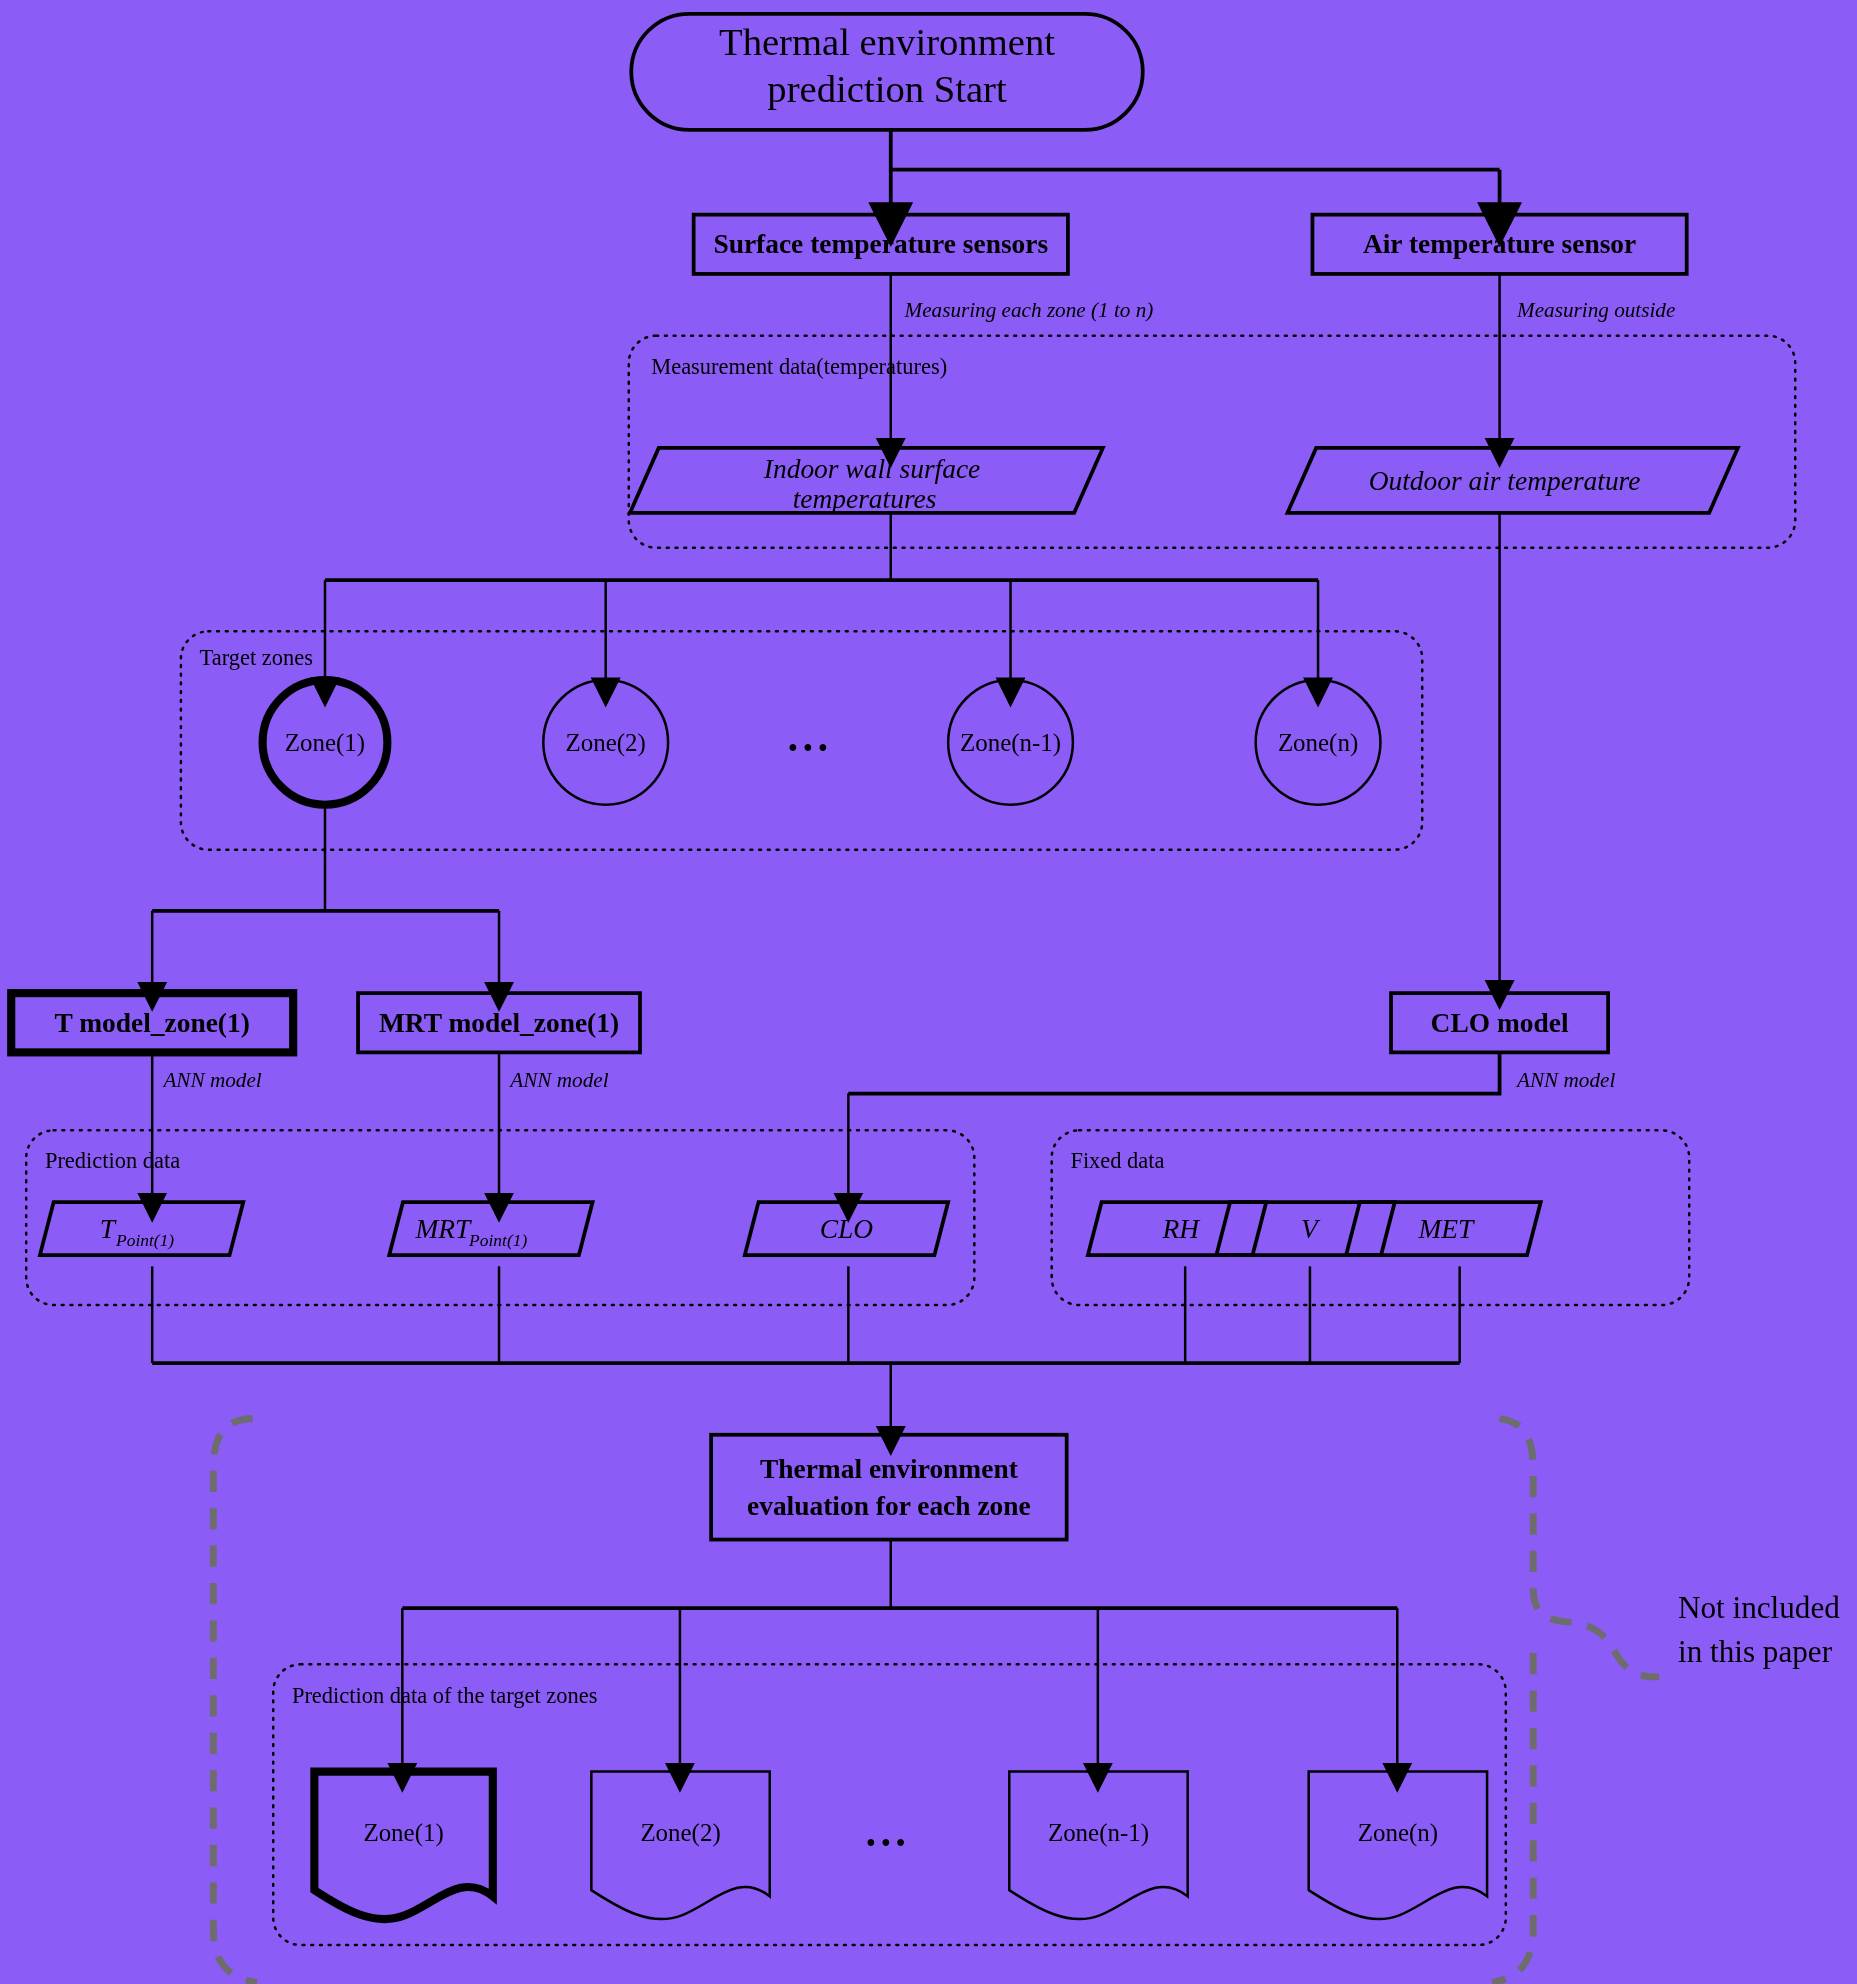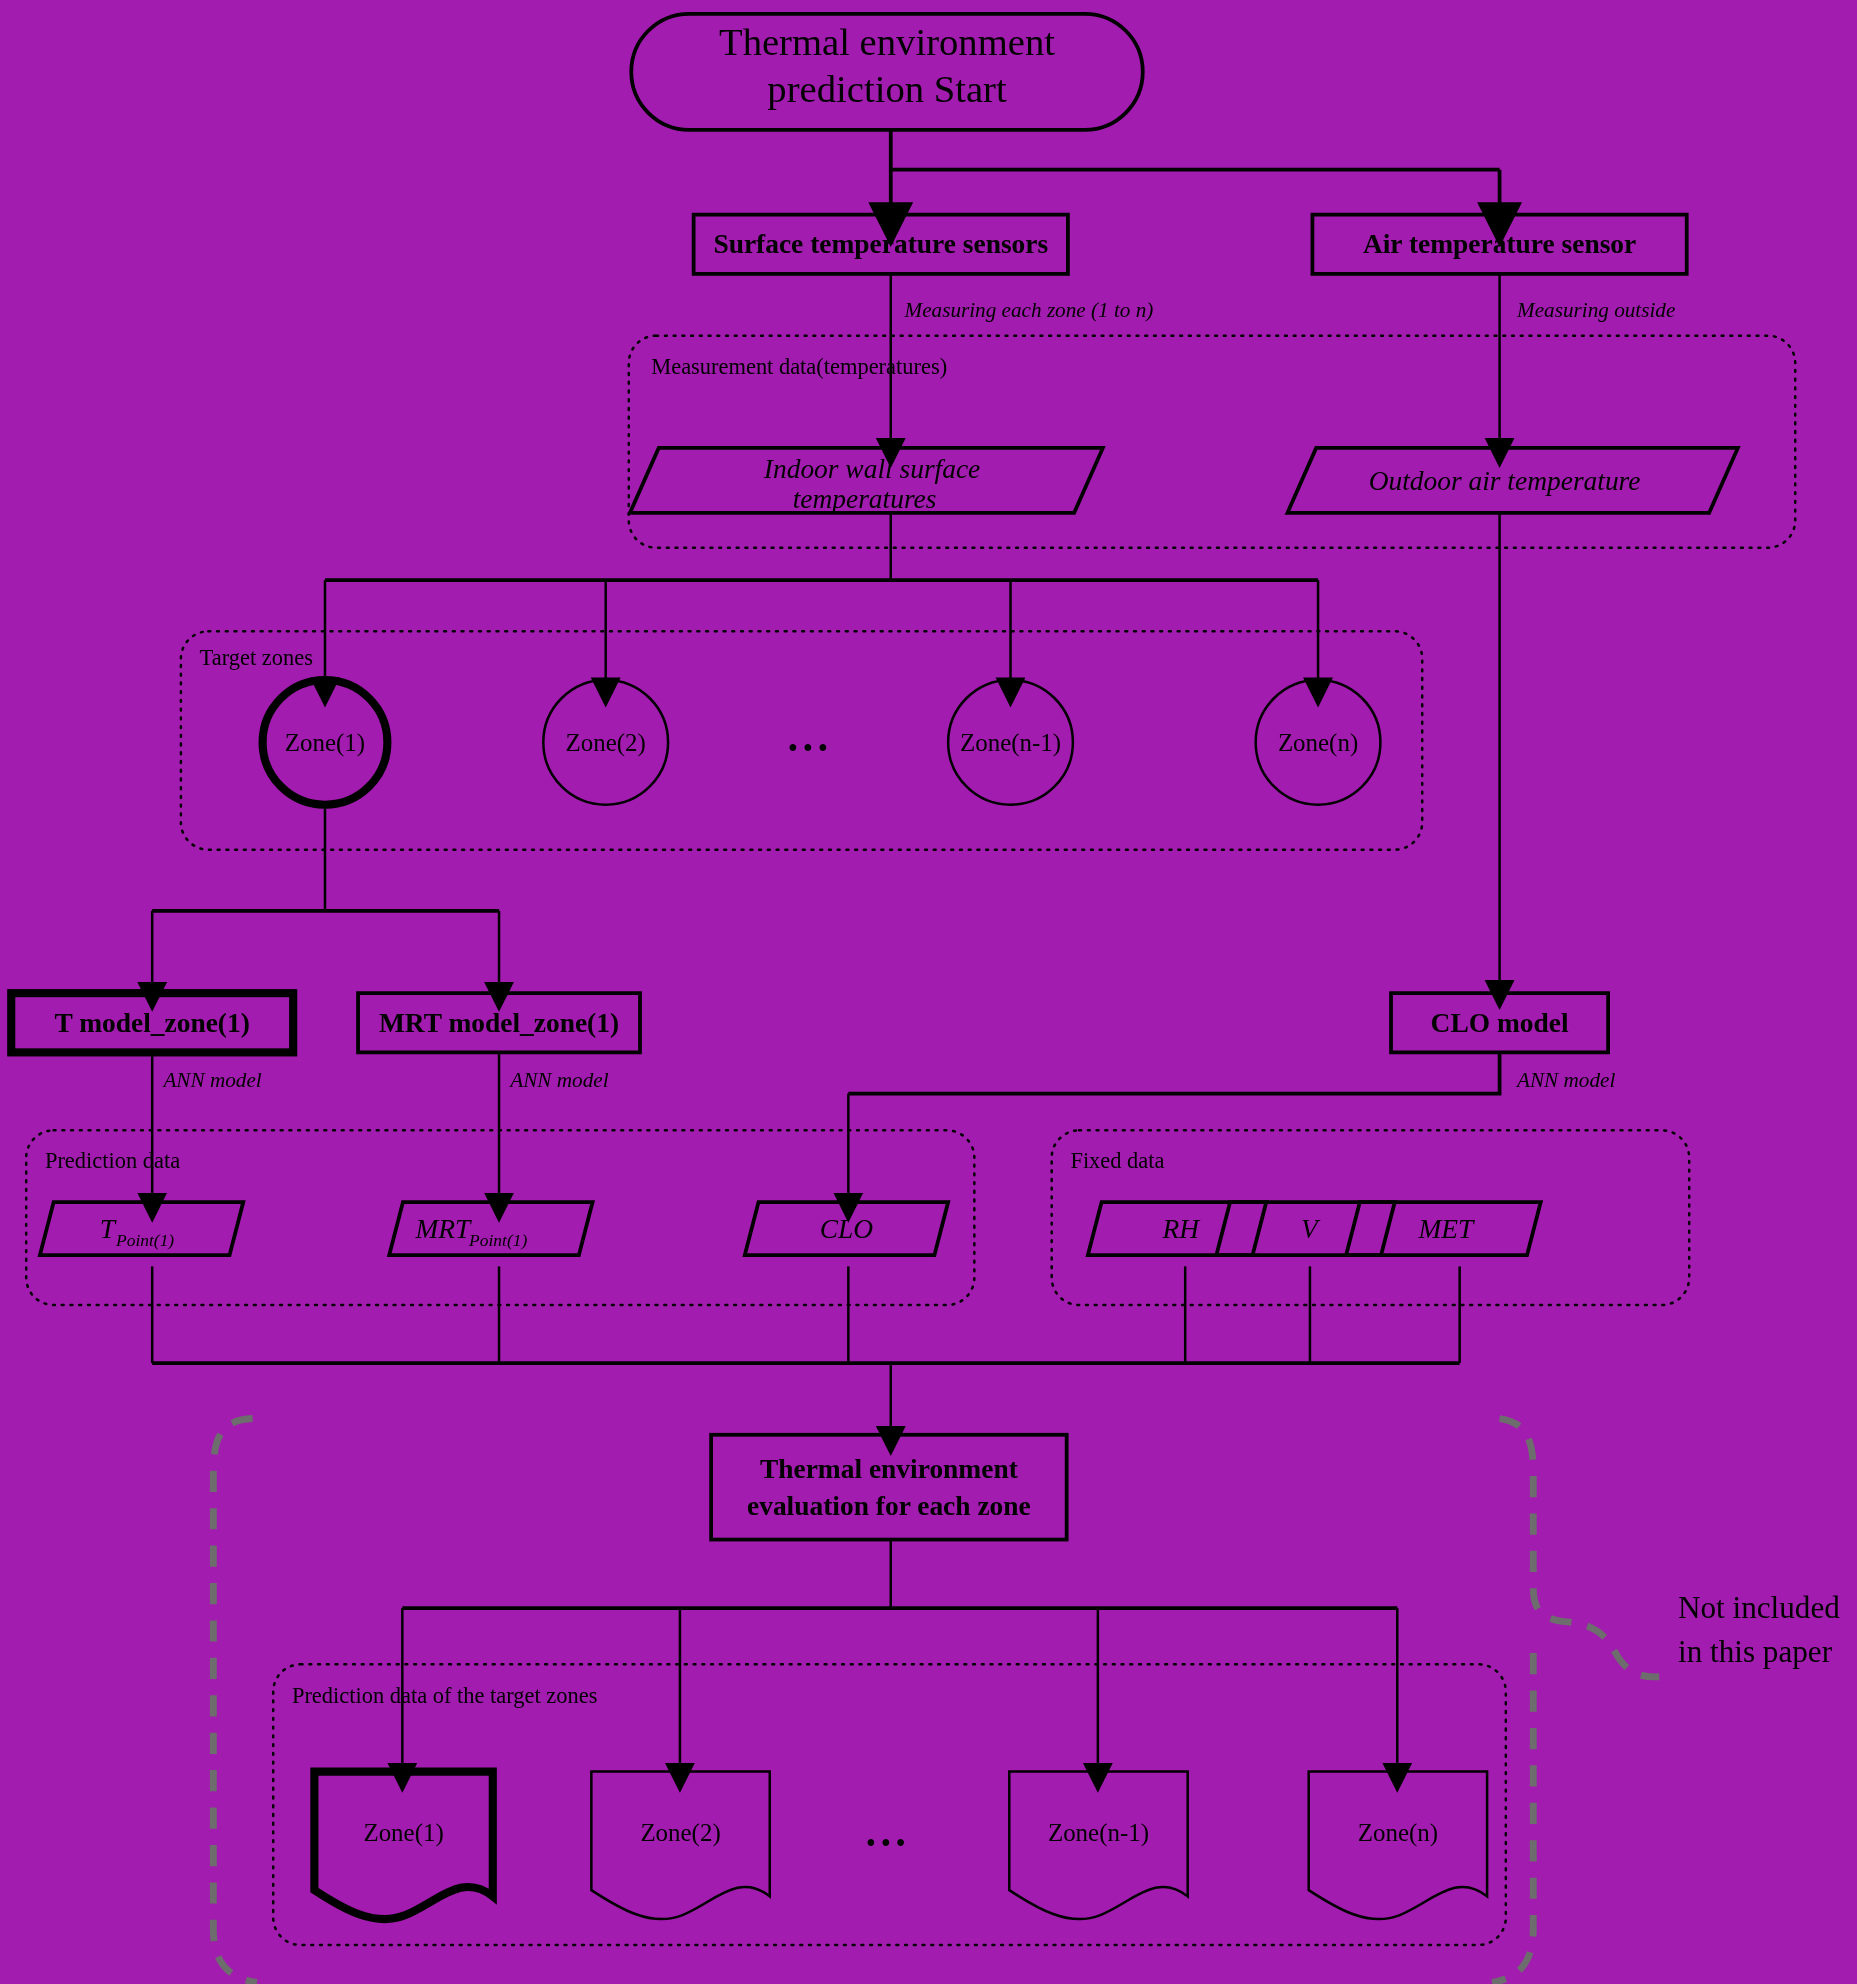--- a/index.html
+++ b/index.html
@@ -1,17 +1,17 @@
 <!DOCTYPE html>
 <html style="font-size:10px"><head>
 <meta charset="utf-8">
 <style>
   html,body{margin:0;padding:0;background:#ffffff;}
   body{width:1857px;height:1985px;font-family:"Liberation Serif",serif;}
-  #stage{position:relative;width:1857px;height:1985px;overflow:hidden;background:#a21caf;}
+  #stage{position:relative;width:1857px;height:1985px;overflow:hidden;background:#8b5cf6;}
   svg{position:absolute;left:0;top:0;width:1857px;height:1985px;}
   text{font-family:"Liberation Serif",serif;fill:#000;}
   .t-title{font-size:62px;}
   .t-proc{font-size:44px;font-weight:bold;}
   .t-data{font-size:44px;font-style:italic;}
   .t-zone{font-size:40px;}
   .t-grp{font-size:36px;}
   .t-ann{font-size:34px;font-style:italic;}
   .t-note{font-size:50px;}
   .t-sub{font-size:28px;font-style:italic;}

